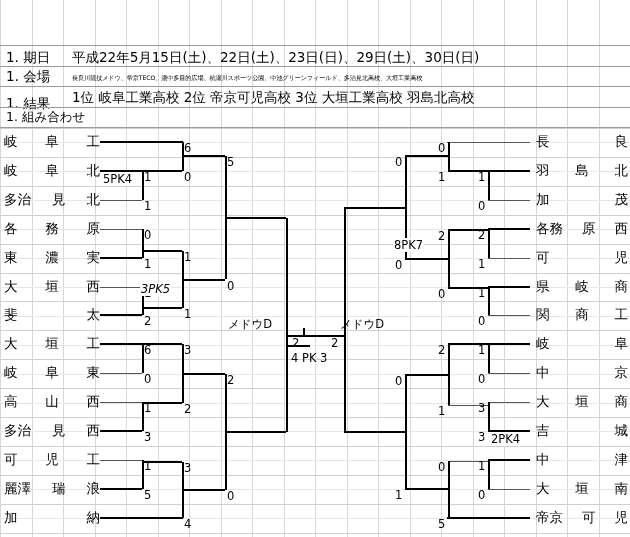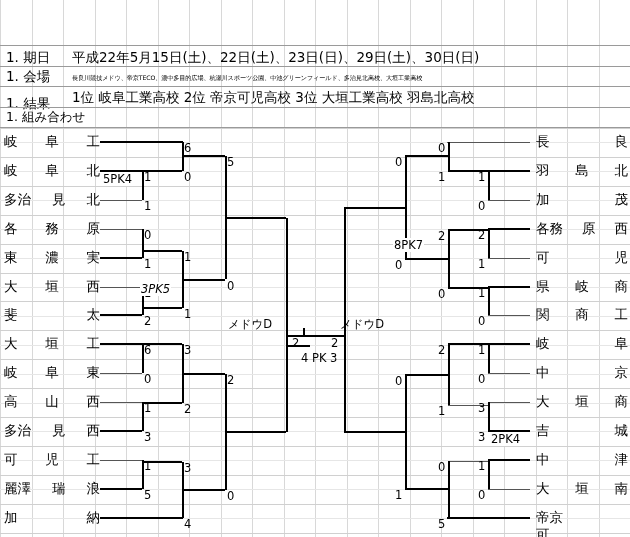--- a/index.html
+++ b/index.html
@@ -256,21 +256,21 @@
       <div class="team right" style="top: 450.9px;">
         <span>中</span>
         <span></span>
         <span>津</span>
       </div>
       <div class="team right" style="top: 479.8px;">
         <span>大</span>
         <span>垣</span>
         <span>南</span>
       </div>
-      <div class="team right" style="top: 508.7px; flex-direction: column;">
+      <div class="team right" style="top: 508.7px;">
         <span>帝京</span>
         <span>可</span>
         <span>児</span>
       </div>
     </div>
 
   <div id="lines">
       <div class="h" style="left: 100px; top: 141px; width: 83px;"></div>
       <div class="h" style="left: 100px; top: 169.9px; width: 42px;"></div>
       <div class="h thin" style="left: 100px; top: 199.8px; width: 42px;"></div>
@@ -412,15 +412,15 @@
       <div class="sc" style="left: 395px; top: 259.6px;">0</div>
       <div class="pk" style="left: 393px; top: 209.525px; margin-top: 28px;">8PK7</div>
       <div class="sc" style="left: 395px; top: 375.7px;">0</div>
       <div class="sc" style="left: 395px; top: 490.3px;">1</div>
     </div>
 
   <div class="meta" style="left:228px;top:317px">メドウD</div>
   <div class="meta" style="left:340px;top:317px">メドウD</div>
   <div class="sc" style="left:292px;top:338px">2</div>
   <div class="sc" style="left:331px;top:338px">2</div>
-  <div class="meta" style="left:301px;top:351px">4 PK 3</div>
+  <div class="meta" style="left:291px;top:351px">4 PK 3</div>
 
 </div>
 
 </body></html>

